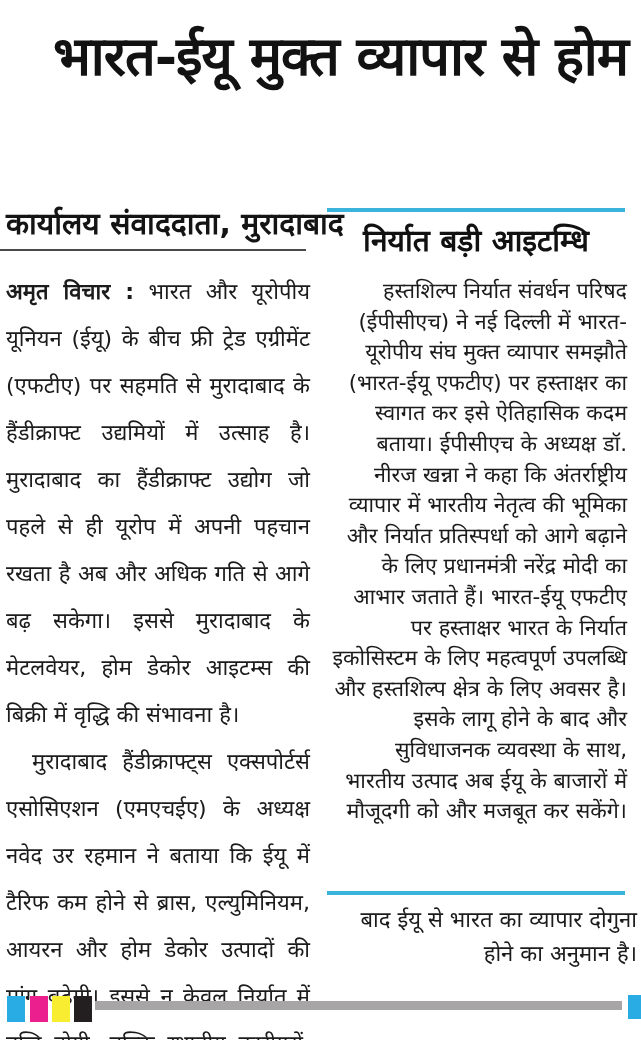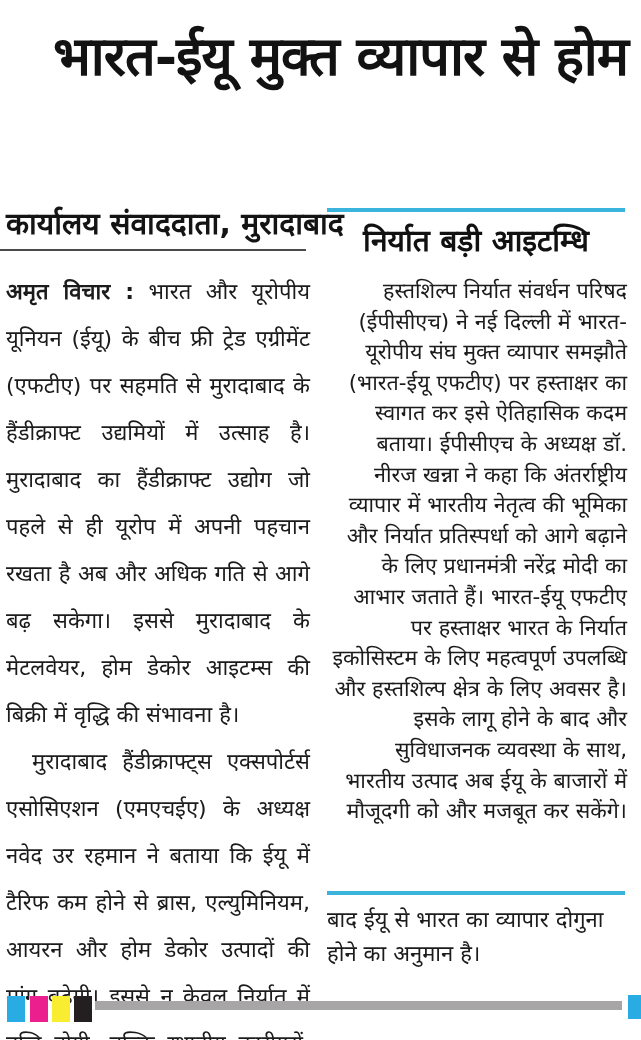--- a/index.html
+++ b/index.html
@@ -83,21 +83,21 @@
     top: 891px; left: 327px;
     width: 298px; height: 4px;
   }
 
   
   .continuation {
     position: absolute;
     top: 903px; left: 327px; width: 310px;
     font-size: 22px;
     line-height: 34px;
-    text-align: left;
+    text-align: right;
     color: #1b1b1b;
   }
 
   
   .marks { position: absolute; left: 0; top: 0; }
   .swatch {
     position: absolute;
     width: 18px; height: 26px;
     top: 996px;
   }

